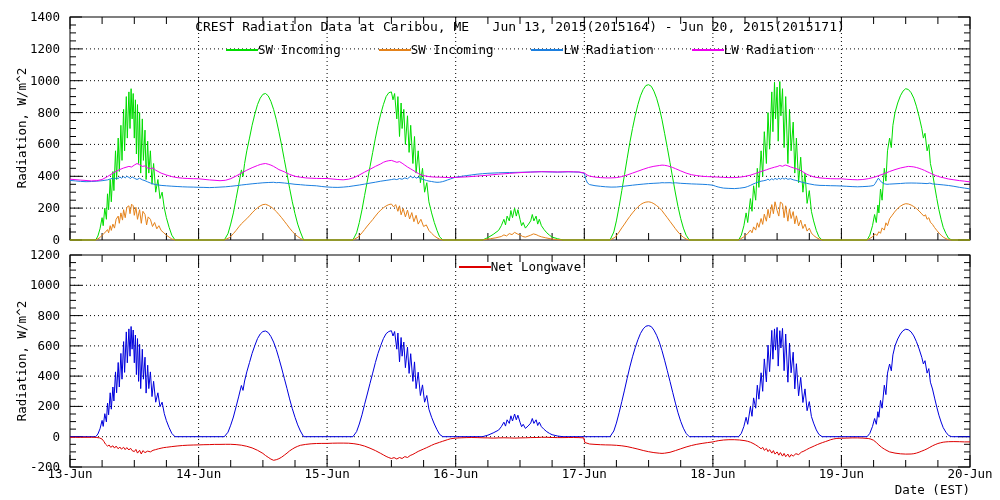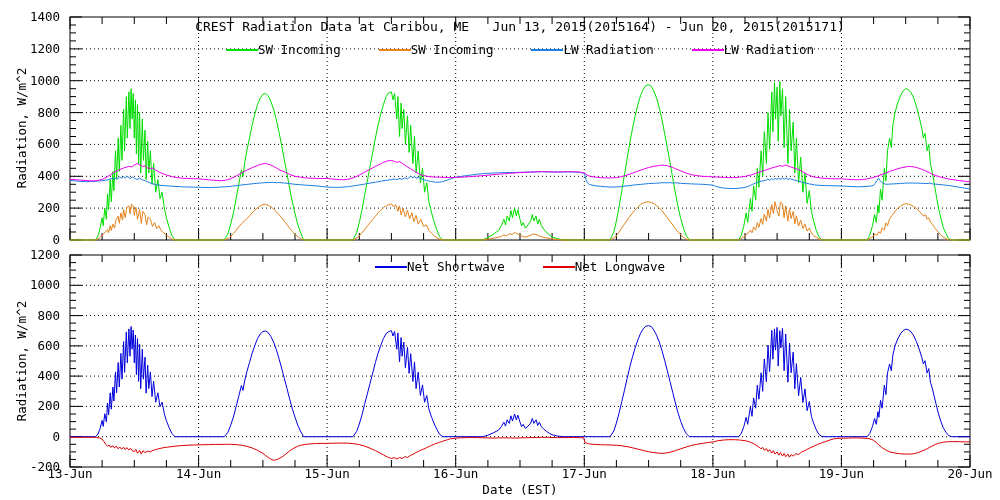--- a/index.html
+++ b/index.html
@@ -12,21 +12,21 @@
   .legend{position:absolute;left:70px;width:900px;display:flex;justify-content:center;
     gap:38px;font-size:12.5px;align-items:center}
   #legend-top{top:42px}
   #legend-bottom{top:259px}
   .legend .item{display:flex;align-items:center;gap:0}
   .legend .swatch{display:inline-block;width:32px;height:2px}
   .ylab{position:absolute;font-size:12.5px;white-space:nowrap;
     transform:translate(-50%,-50%) rotate(-90deg)}
   .ylab-top{left:21px;top:128px}
   .ylab-bottom{left:21px;top:361px}
-  .xlab{position:absolute;left:70px;width:900px;top:482px;text-align:center;font-size:12.5px}
+  .xlab{position:absolute;left:70px;width:900px;top:482px;text-align:right;font-size:12.5px}
 </style>
 </head>
 <body>
 
 <div class="chart-wrap">
   <svg id="plot" width="1000" height="500" viewBox="0 0 1000 500">
       <g stroke="#000" stroke-width="1" stroke-dasharray="1 3">
         <line x1="70" y1="208.1" x2="970" y2="208.1"></line>
         <line x1="70" y1="176.3" x2="970" y2="176.3"></line>
         <line x1="70" y1="144.4" x2="970" y2="144.4"></line>
@@ -337,24 +337,20 @@
         <span class="swatch" style="background: rgb(27, 127, 224);"></span>
         <span>LW Radiation</span>
       </span>
       <span class="item">
         <span class="swatch" style="background: rgb(238, 0, 238);"></span>
         <span>LW Radiation</span>
       </span>
     </div>
   <div id="legend-bottom" class="legend">
       <span class="item">
-        <span class="swatch" style="background: rgb(0, 0, 221);"></span>
-        <span>Net Shortwave</span>
-      </span>
-      <span class="item">
         <span class="swatch" style="background: rgb(221, 0, 0);"></span>
         <span>Net Longwave</span>
       </span>
     </div>
   <div class="ylab ylab-top">Radiation, W/m^2</div>
   <div class="ylab ylab-bottom">Radiation, W/m^2</div>
   <div class="xlab">Date (EST)</div>
 </div>
 
 </body></html>

